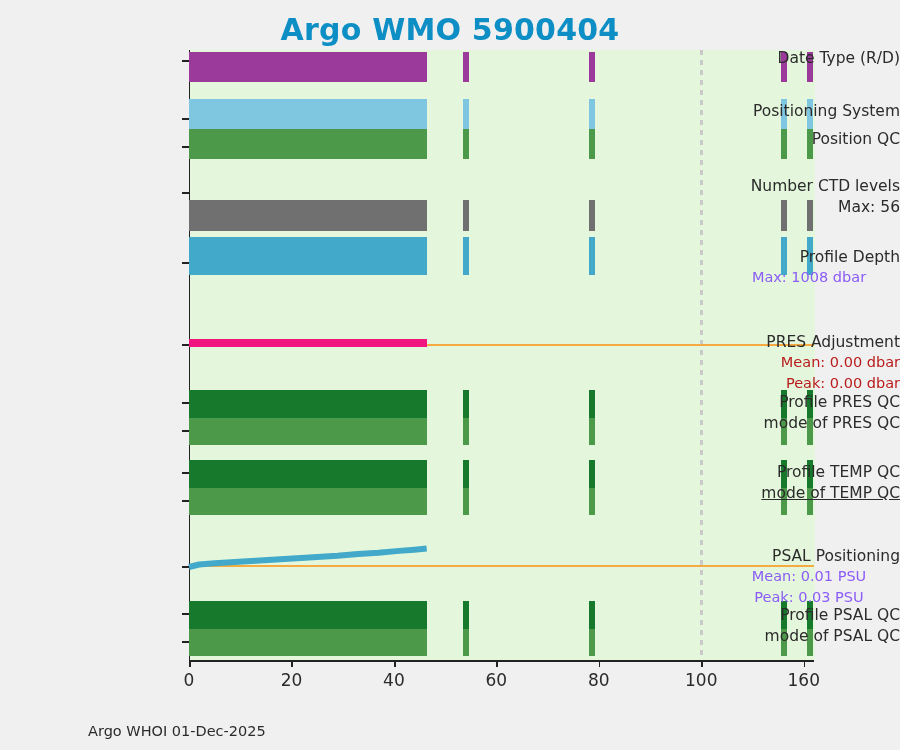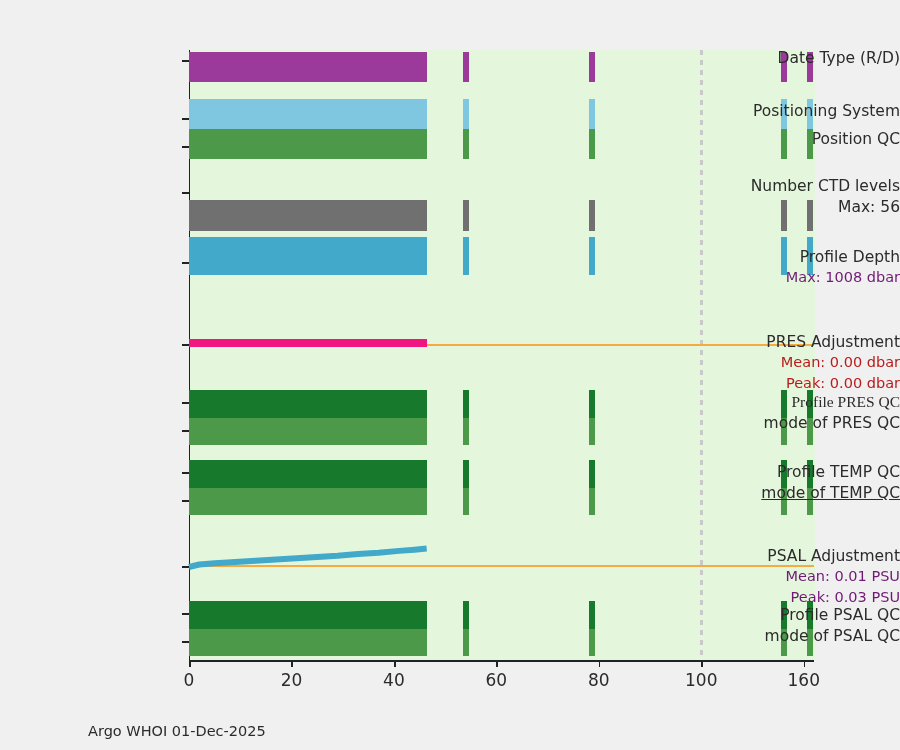--- a/index.html
+++ b/index.html
@@ -36,21 +36,21 @@
     background:repeating-linear-gradient(to bottom,#c9c9c9 0 5px,transparent 5px 10px);
   }
 
   .lbl{
     position:absolute;right:0;width:182px;
     text-align:right;font-size:15.5px;color:#2b2b2b;
     line-height:1.08;white-space:nowrap;
   }
   .lbl.sub{font-size:14.5px;}
   .lbl.pink{color:#b91c1c;}
-  .lbl.cyan{color:#701a75;}
+  .lbl.cyan{color:#8b5cf6;text-align:center;}
 
   .tickmark{position:absolute;width:1.6px;height:7px;background:#222;top:660px;}
   .ticklbl{
     position:absolute;top:670px;font-size:17px;color:#2b2b2b;
     text-align:center;width:60px;
   }
   #xlabel{
     position:absolute;top:698px;left:189px;width:625px;
     text-align:center;font-size:18.5px;color:#2b2b2b;
   }
@@ -60,20 +60,21 @@
   }
   .ytick{position:absolute;left:182px;width:7px;height:1.6px;background:#222;}
 
   .adjline{position:absolute;height:2.2px;}
 </style>
 </head>
 <body>
 
 <div id="fig">
 
+  <div id="title">Argo WMO 5900404</div>
 
   <div id="plot"></div>
   <div id="axisline"></div>
 
   <div id="layers">
       <div class="row" style="top: 52px; height: 30px;">
         <div class="seg" style="left: 189px; width: 237.705px; background: rgb(156, 58, 156);"></div>
         <div class="seg" style="left: 462.566px; width: 6.14754px; background: rgb(156, 58, 156);"></div>
         <div class="seg" style="left: 588.59px; width: 6.14754px; background: rgb(156, 58, 156);"></div>
         <div class="seg" style="left: 781.213px; width: 6.14754px; background: rgb(156, 58, 156);"></div>
@@ -161,25 +162,25 @@
       <div class="lbl" style="top: 50px; text-align: right;">Date Type (R/D)</div>
       <div class="lbl" style="top: 103px;">Positioning System</div>
       <div class="lbl" style="top: 131px;">Position QC</div>
       <div class="lbl" style="top: 178px;">Number CTD levels</div>
       <div class="lbl" style="top: 199px;">Max: 56</div>
       <div class="lbl" style="top: 249px;">Profile Depth</div>
       <div class="lbl cyan sub" style="top: 270px;">Max: 1008 dbar</div>
       <div class="lbl" style="top: 334px;">PRES Adjustment</div>
       <div class="lbl pink sub" style="top: 355px;">Mean: 0.00 dbar</div>
       <div class="lbl pink sub" style="top: 376px;">Peak: 0.00 dbar</div>
-      <div class="lbl" style="top: 394px; font-family: Liberation Serif, serif;">Profile PRES QC</div>
+      <div class="lbl" style="top: 394px;">Profile PRES QC</div>
       <div class="lbl" style="top: 415px;">mode of PRES QC</div>
       <div class="lbl" style="top: 464px;">Profile TEMP QC</div>
       <div class="lbl" style="top: 485px; text-decoration: underline;">mode of TEMP QC</div>
-      <div class="lbl" style="top: 548px;">PSAL Adjustment</div>
+      <div class="lbl" style="top: 548px;">PSAL Positioning</div>
       <div class="lbl cyan sub" style="top: 569px;">Mean: 0.01 PSU</div>
       <div class="lbl cyan sub" style="top: 590px;">Peak: 0.03 PSU</div>
       <div class="lbl" style="top: 607px;">Profile PSAL QC</div>
       <div class="lbl" style="top: 628px;">mode of PSAL QC</div>
     </div>
   <div id="ticks">
       <div class="tickmark" style="left: 189px;"></div>
       <div class="ticklbl" style="left: 159px;">0</div>
       <div class="tickmark" style="left: 291.459px;"></div>
       <div class="ticklbl" style="left: 261.459px;">20</div>

